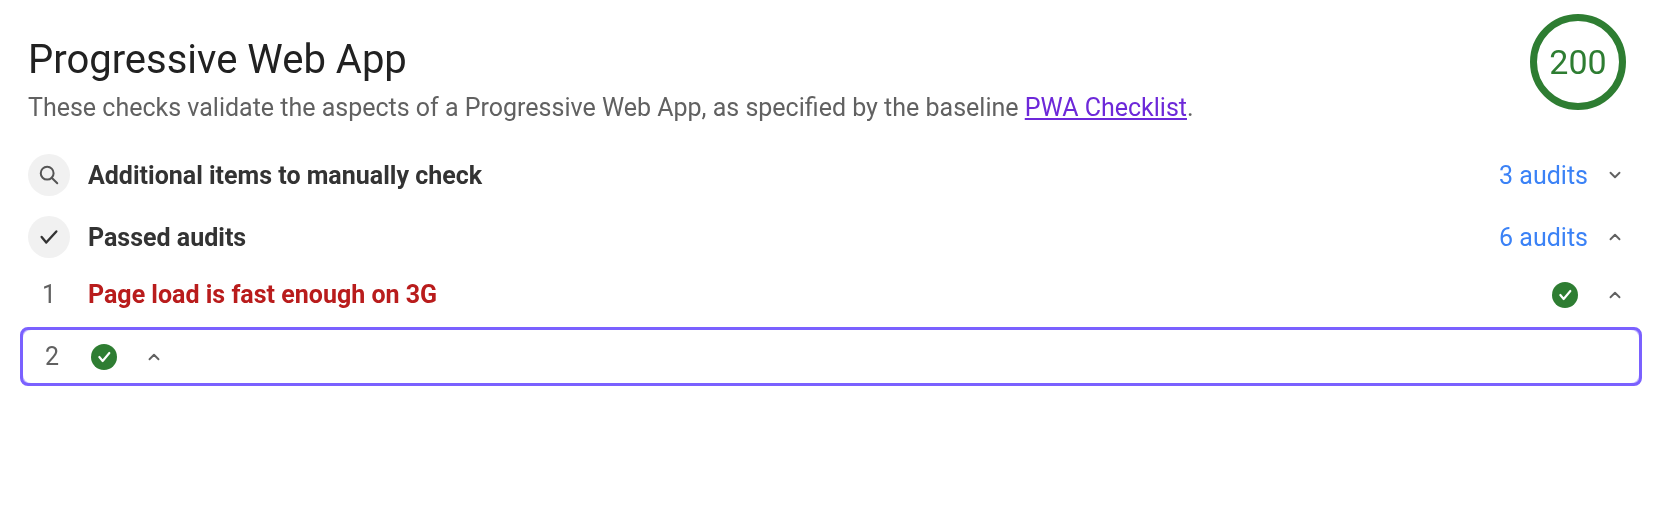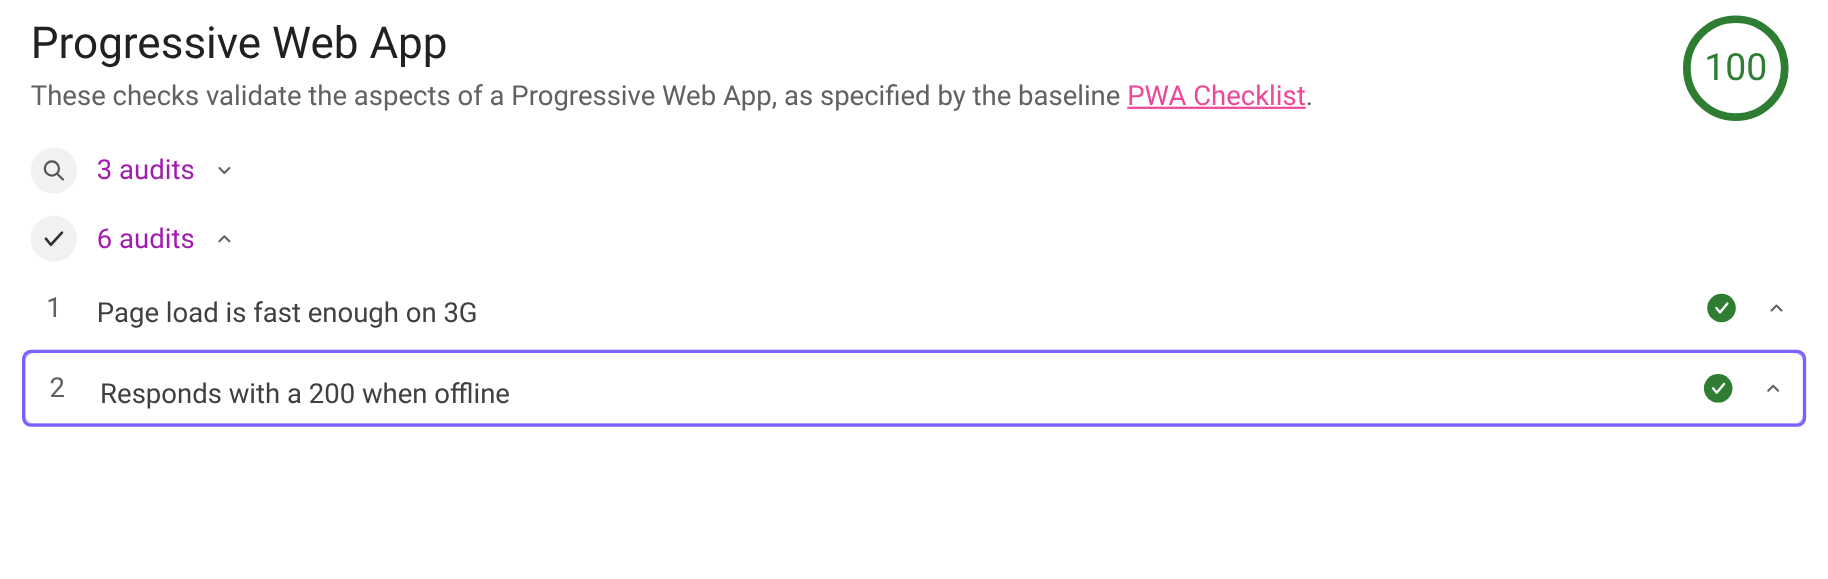--- a/index.html
+++ b/index.html
@@ -14,34 +14,35 @@
   .page {
     padding: 8px 28px 28px 28px;
     position: relative;
   }
   .header {
     display: flex;
     align-items: flex-start;
   }
   .header-text {
     flex: 1 1 auto;
+    margin-top: 20px;
   }
   h1 {
     font-size: 40px;
     font-weight: 400;
     margin: 8px 0 10px 0;
     color: #212121;
   }
   .subtitle {
     font-size: 25px;
     color: #616161;
     margin: 0 0 22px 0;
   }
   a.link {
-    color: #ec4899;
+    color: #6d28d9;
     text-decoration: underline;
   }
   .score-ring {
     margin-top: 6px;
     margin-right: 8px;
     width: 96px;
     height: 96px;
     border: 7px solid #2e7d32;
     border-radius: 50%;
     display: flex;
@@ -70,21 +71,21 @@
     color: #444;
   }
   .section-title {
     font-size: 25px;
     font-weight: 700;
     color: #333;
     flex: 1 1 auto;
   }
   .section-count {
     font-size: 25px;
-    color: #a21caf;
+    color: #3b82f6;
     margin-right: 18px;
   }
   .chev {
     width: 18px;
     height: 18px;
     display: inline-block;
   }
   .chev svg { display: block; }
   .audit-row {
     display: flex;
@@ -95,23 +96,22 @@
   .audit-inner { padding-bottom: 6px; }
   .audit-index {
     width: 42px;
     text-align: center;
     color: #616161;
     margin-right: 18px;
     flex: 0 0 auto;
   }
   .audit-title {
     flex: 1 1 auto;
-    color: #404040;
-    font-weight: 400;
-    margin-top: 11px;
+    color: #b91c1c;
+    font-weight: 700;
   }
   .pass-badge {
     width: 26px;
     height: 26px;
     border-radius: 50%;
     background: #2e7d32;
     display: inline-flex;
     align-items: center;
     justify-content: center;
     margin-right: 28px;
@@ -152,45 +152,47 @@
 <div class="page">
 
   <div class="header">
     <div class="header-text">
       <h1>Progressive Web App</h1>
       <p class="subtitle">
         <span>These checks validate the aspects of a Progressive Web App, as specified by the baseline </span><a href="#" class="link">PWA Checklist</a><span>.</span>
       </p>
     </div>
     <div class="score-ring">
-      <span>100</span>
+      <span>200</span>
     </div>
   </div>
 
   <div class="section-row">
     <span class="section-icon-circle">
       <svg width="22" height="22" viewBox="0 0 24 24" fill="none" stroke="#555" stroke-width="2.2" stroke-linecap="round">
         <circle cx="10" cy="10" r="7"></circle>
         <line x1="21" y1="21" x2="15.2" y2="15.2"></line>
       </svg>
     </span>
+    <span class="section-title">Additional items to manually check</span>
     <span class="section-count">3 audits</span>
     <span class="chev">
       <svg width="18" height="18" viewBox="0 0 24 24" fill="none" stroke="#616161" stroke-width="2.5" stroke-linecap="round" stroke-linejoin="round">
         <polyline points="6 9 12 15 18 9"></polyline>
       </svg>
     </span>
   </div>
 
   <div class="section-row">
     <span class="section-icon-circle">
       <svg width="22" height="22" viewBox="0 0 24 24" fill="none" stroke="#333" stroke-width="2.6" stroke-linecap="round" stroke-linejoin="round">
         <polyline points="4 12 9 18 20 6"></polyline>
       </svg>
     </span>
+    <span class="section-title">Passed audits</span>
     <span class="section-count">6 audits</span>
     <span class="chev">
       <svg width="18" height="18" viewBox="0 0 24 24" fill="none" stroke="#616161" stroke-width="2.5" stroke-linecap="round" stroke-linejoin="round">
         <polyline points="6 15 12 9 18 15"></polyline>
       </svg>
     </span>
   </div>
 
   <div class="audit-block first audit-inner">
     <div class="audit-row">
@@ -205,21 +207,20 @@
         <svg width="18" height="18" viewBox="0 0 24 24" fill="none" stroke="#616161" stroke-width="2.5" stroke-linecap="round" stroke-linejoin="round">
           <polyline points="6 15 12 9 18 15"></polyline>
         </svg>
       </span>
     </div>
   </div>
 
   <div class="audit-block highlight">
     <div class="audit-row">
       <span class="audit-index">2</span>
-      <span class="audit-title">Responds with a 200 when offline</span>
       <span class="pass-badge">
         <svg width="16" height="16" viewBox="0 0 24 24" fill="none" stroke="#fff" stroke-width="3.2" stroke-linecap="round" stroke-linejoin="round">
           <polyline points="5 12 10 18 20 6"></polyline>
         </svg>
       </span>
       <span class="chev">
         <svg width="18" height="18" viewBox="0 0 24 24" fill="none" stroke="#616161" stroke-width="2.5" stroke-linecap="round" stroke-linejoin="round">
           <polyline points="6 15 12 9 18 15"></polyline>
         </svg>
       </span>

